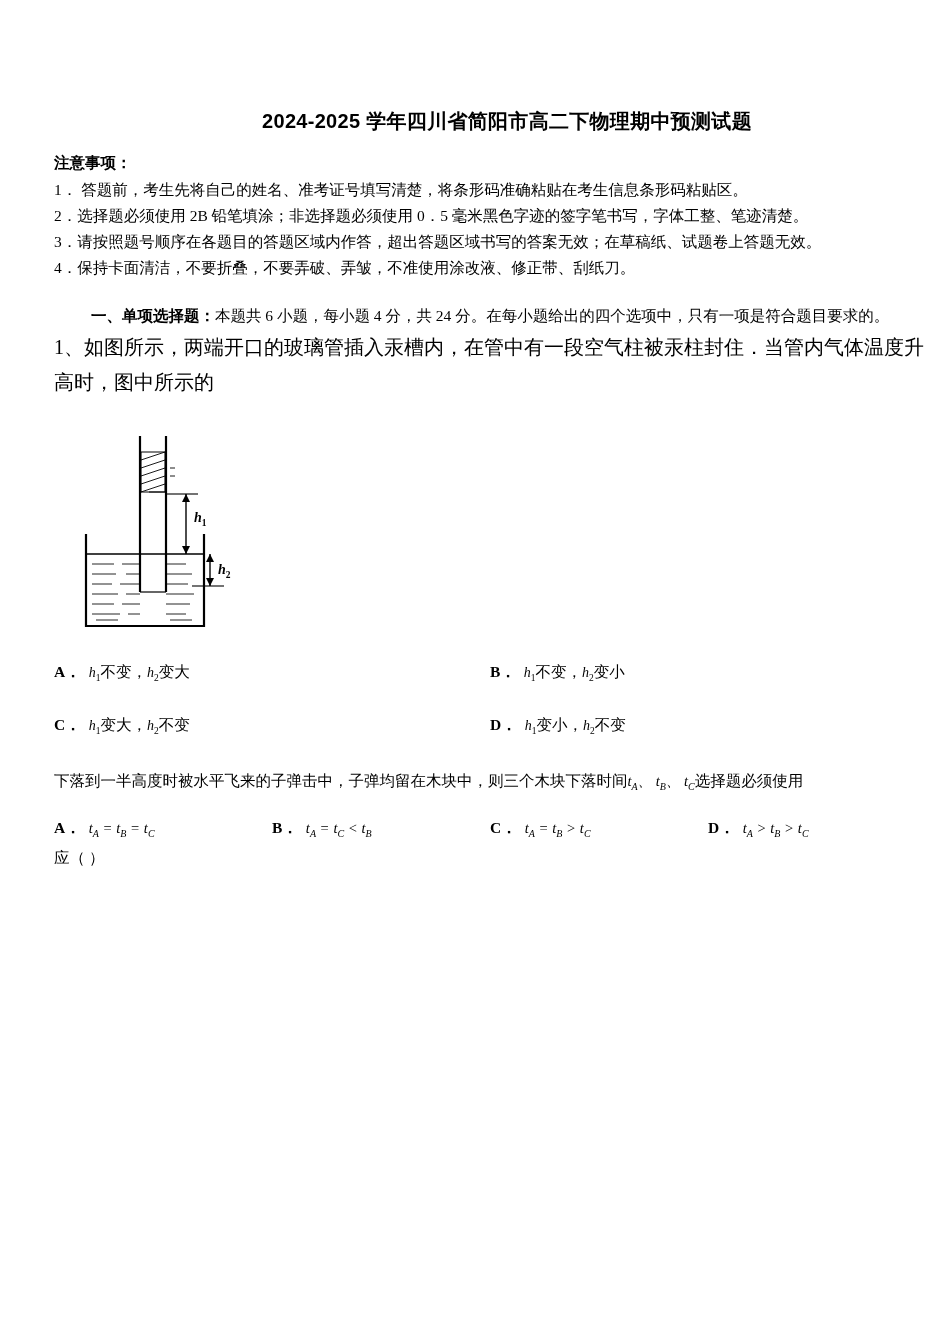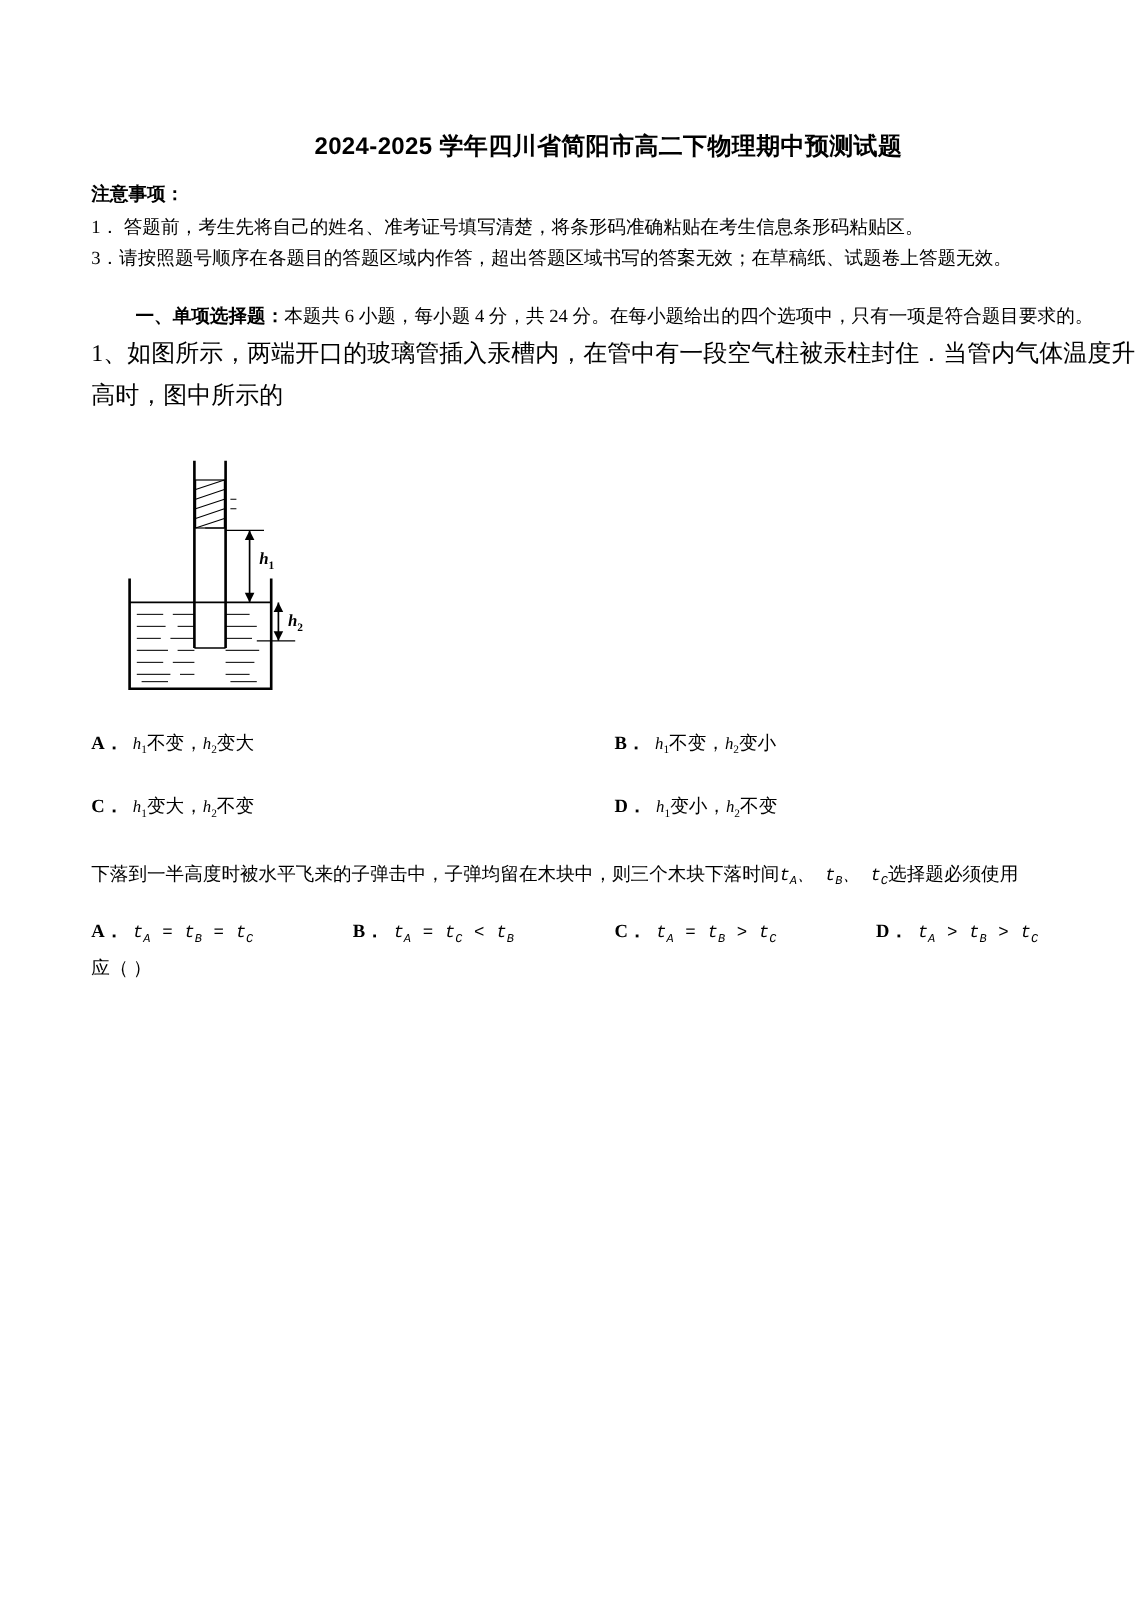--- a/index.html
+++ b/index.html
@@ -28,21 +28,21 @@
     right: 0;
     top: 108px;
     text-align: center;
     font-size: 20px;
     font-weight: bold;
     font-family: "Liberation Sans", "DejaVu Sans", sans-serif;
     letter-spacing: 0.3px;
   }
   .content {
     position: absolute;
-    left: 44px;
+    left: 22px;
     top: 150px;
     width: 872px;
     font-size: 15.5px;
     line-height: 1.62;
   }
   .notice-head {
     font-weight: bold;
     font-family: "Liberation Sans", "DejaVu Sans", sans-serif;
     font-size: 15.5px;
     margin-bottom: 2px;
@@ -129,21 +129,21 @@
     width: 25%;
     display: flex;
     align-items: baseline;
     font-size: 15.5px;
   }
   .q2-opts .lbl {
     font-weight: bold;
     margin-right: 8px;
   }
   .mth {
-    font-family: Liberation Mono, monospace;
+    font-family: Liberation Serif, serif;
     font-style: italic;
     font-size: 14.5px;
     white-space: nowrap;
     text-align: right;
   }
   .mth sub {
     font-size: 10px;
     font-style: italic;
   }
   .mth .op {
@@ -165,21 +165,23 @@
 <body>
 
 <div class="page">
 
   <div class="title">2024-2025 学年四川省简阳市高二下物理期中预测试题</div>
 
   <div class="content">
 
     <div class="notice-head">注意事项：</div>
     <div class="notice-item">1．  答题前，考生先将自己的姓名、准考证号填写清楚，将条形码准确粘贴在考生信息条形码粘贴区。</div>
+    <div class="notice-item">2．选择题必须使用 2B 铅笔填涂；非选择题必须使用 0．5 毫米黑色字迹的签字笔书写，字体工整、笔迹清楚。</div>
     <div class="notice-item">3．请按照题号顺序在各题目的答题区域内作答，超出答题区域书写的答案无效；在草稿纸、试题卷上答题无效。</div>
+    <div class="notice-item">4．保持卡面清洁，不要折叠，不要弄破、弄皱，不准使用涂改液、修正带、刮纸刀。</div>
 
     <div class="gap-lg"></div>
 
     <div class="section-head">
       <span class="bold">一、单项选择题：</span><span>本题共 6 小题，每小题 4 分，共 24 分。在每小题给出的四个选项中，只有一项是符合题目要求的。</span>
     </div>
 
     <div class="q-line">
       <span>1、</span><span>如图所示，两端开口的玻璃管插入汞槽内，在管中有一段空气柱被汞柱封住．当管内气体温度升高时，图中所示的</span>
     </div>

